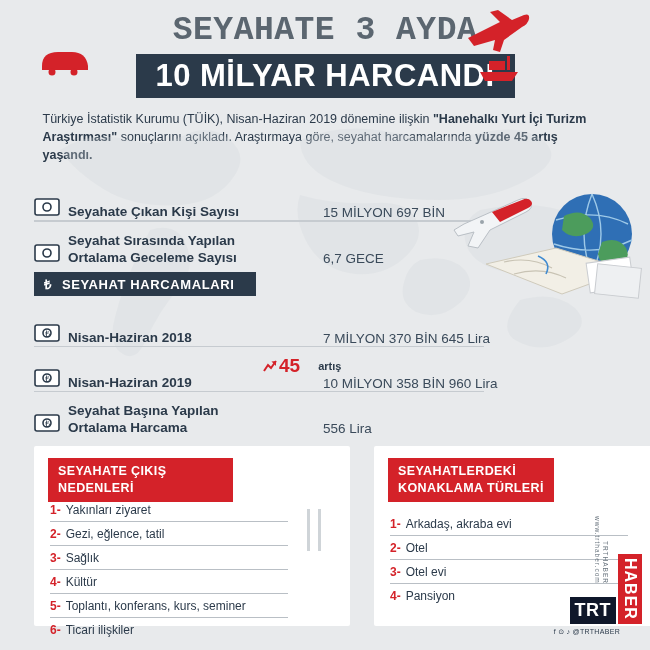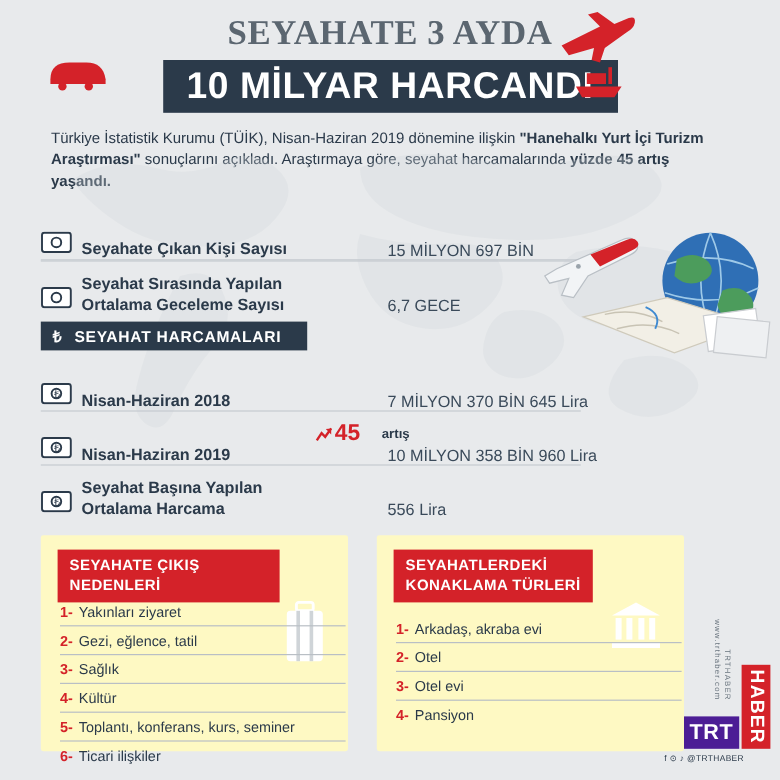--- a/index.html
+++ b/index.html
@@ -19,25 +19,25 @@
   }
   .wrap{position:relative;width:650px;height:650px;}
 
   
   .header{
     padding-top:12px;
     text-align:center;
     position:relative;
   }
   .title-top{
-    font-size:29px;
+    font-size:33px;
     font-weight:bold;
     letter-spacing:.5px;
     color:#5b6670;
-    font-family:Liberation Serif, serif;
+    font-family:Liberation Mono, monospace;
     text-align:center;
   }
   .title-bar{
     margin:5px auto 0;
     width:379px;
     height:44px;
     background:#2b3a4a;
     display:flex;align-items:center;justify-content:center;
     position:relative;
   }
@@ -92,22 +92,22 @@
   .badge45 .num{color:#d42229;font-size:19px;font-weight:bold;}
   .badge45 .txt{color:#2b3a4a;font-size:11px;font-weight:bold;margin-left:18px;}
   .badge45 .arrow{margin-right:1px;}
 
   
   .cards{
     position:absolute;left:34px;top:446px;
     display:flex;gap:24px;
   }
   .card{
-    width:256px;height:180px;
-    background:#fef9c3;
+    width:316px;height:180px;
+    background:#ffffff;
     position:relative;
     border-radius:2px;
   }
   .card .cap{
     position:absolute;left:14px;top:12px;
     background:#d42229;color:#fff;
     font-size:12.5px;font-weight:bold;letter-spacing:.4px;
     padding:5px 10px;
     line-height:1.35;
     max-width:165px;
@@ -124,21 +124,21 @@
   .li .n{color:#d42229;font-weight:bold;margin-right:5px;}
   .li .t{color:#2b3a4a;}
   .card .art{position:absolute;right:18px;top:54px;}
 
   
   .trt{
     position:absolute;right:8px;bottom:26px;
     display:flex;align-items:flex-end;
   }
   .trt .trtbox{
-    background:#4c1d95;color:#fff;font-weight:bold;font-size:18px;
+    background:#0f172a;color:#fff;font-weight:bold;font-size:18px;
     padding:3px 5px;letter-spacing:.5px;
   }
   .trt .haber{
     background:#d42229;color:#fff;font-weight:bold;font-size:16px;
     padding:4px 3px;margin-left:2px;
     writing-mode:vertical-rl;
     letter-spacing:1px;
   }
   .socials{
     position:absolute;right:30px;bottom:14px;

